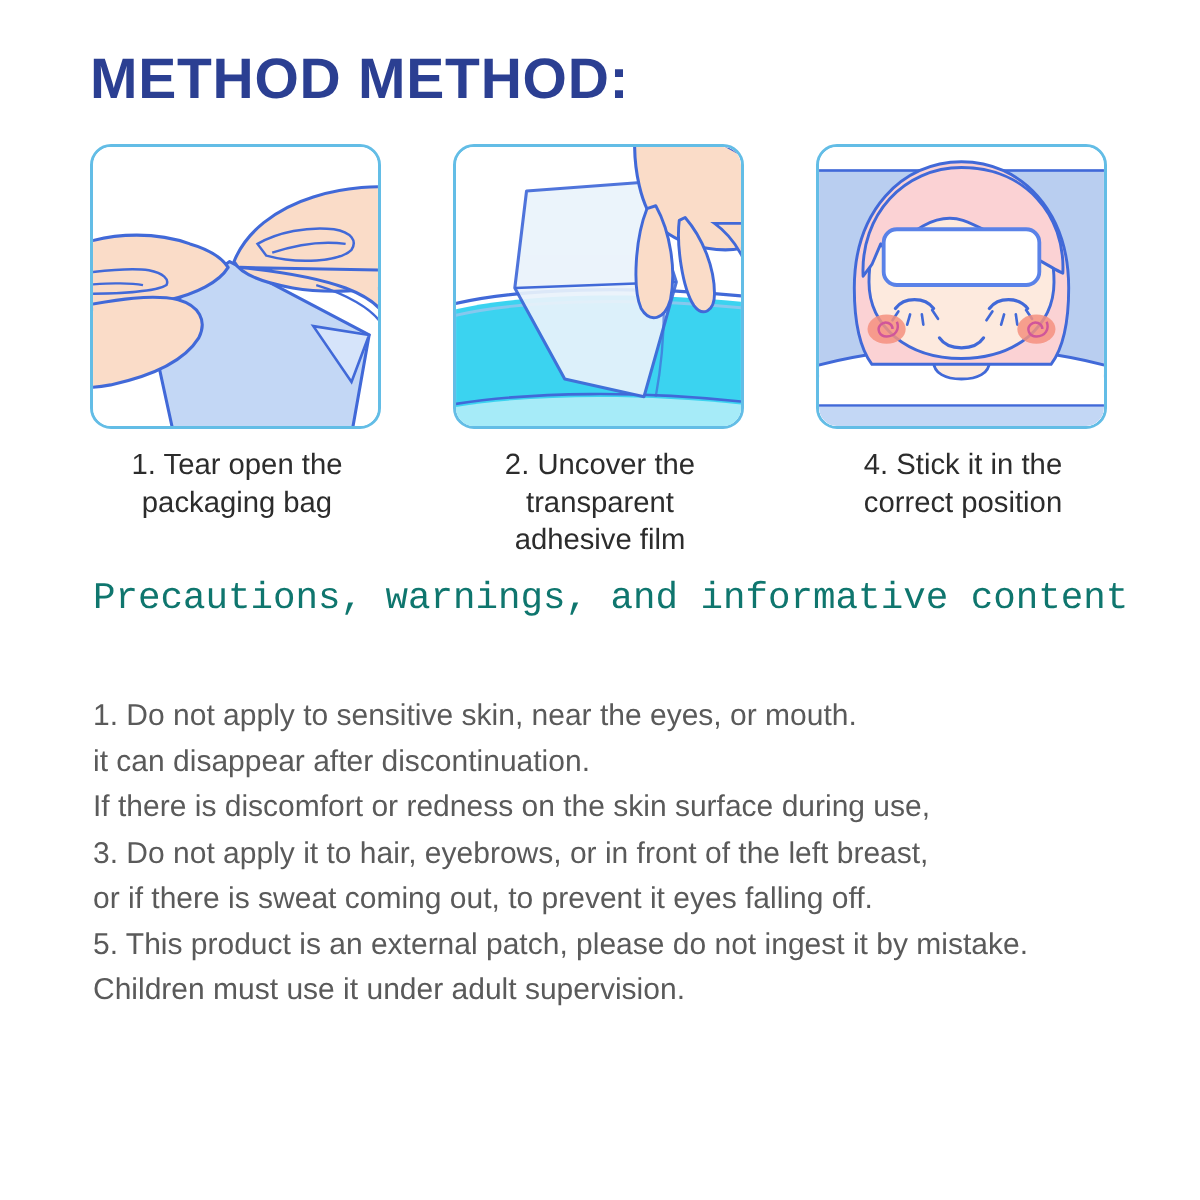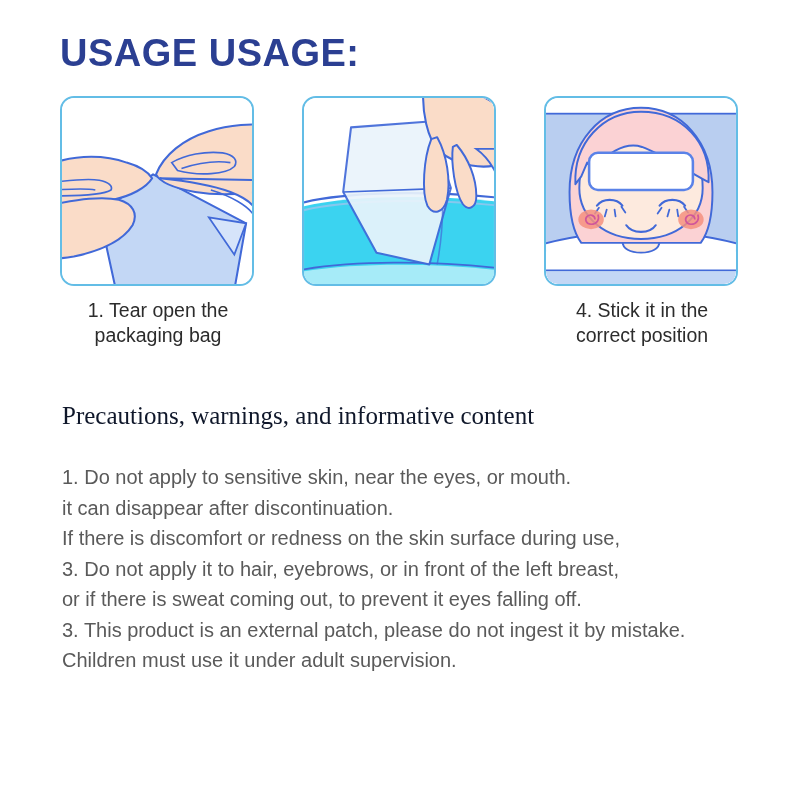--- a/index.html
+++ b/index.html
@@ -66,44 +66,44 @@
     font-family: "Liberation Sans", sans-serif;
   }
   .step-1 .caption { padding: 0 4px; }
   .step-2 .caption { padding: 0 10px; }
   .step-3 .caption { padding: 0 2px; }
 
   
   .prec-heading {
     position: absolute;
     left: 62px;
-    top: 402px;
+    top: 384px;
     font-size: 25px;
-    color: #0f172a;
+    color: #0f766e;
     font-weight: normal;
-    font-family: Liberation Serif, serif;
+    font-family: Liberation Mono, monospace;
   }
   .prec-body {
     position: absolute;
     left: 62px;
     top: 462px;
     width: 700px;
     font-size: 20px;
     line-height: 30.5px;
     color: #5a5a5a;
     font-family: "Liberation Sans", sans-serif;
   }
   .prec-line { white-space: nowrap; }
 </style>
 </head>
 <body>
 
 <div id="page">
 
-  <div class="title">USAGE USAGE:</div>
+  <div class="title">METHOD METHOD:</div>
 
   <div class="steps">
 
     <div class="step step-1">
       <div class="panel">
         <svg viewBox="0 0 194 190" xmlns="http://www.w3.org/2000/svg">
           <defs>
             <clipPath id="clip1">
                 <rect x="0" y="0" width="194" height="190" rx="12"></rect>
               </clipPath>
@@ -159,20 +159,21 @@
             <path d="M122 -12 C150 -14 186 -6 204 14 L204 66 C186 74 156 70 138 54
                      C126 42 120 14 122 -12 Z" fill="#fadcc8" stroke="#4169d8" stroke-width="2.1" stroke-linejoin="round"></path>
             <path d="M136 40 C146 58 150 84 146 104 C142 118 132 120 126 110
                      C120 96 122 62 130 42 Z" fill="#fadcc8" stroke="#4169d8" stroke-width="2" stroke-linejoin="round"></path>
             <path d="M156 48 C168 62 176 82 176 100 C176 112 168 116 162 108
                      C154 96 150 66 152 50 Z" fill="#fadcc8" stroke="#4169d8" stroke-width="2" stroke-linejoin="round"></path>
             <path d="M176 52 C190 62 200 80 202 98 L204 98 L204 52 Z" fill="#fadcc8" stroke="#4169d8" stroke-width="1.9"></path>
           </g>
         </svg>
       </div>
+      <div class="caption">2. Uncover the transparent adhesive film</div>
     </div>
 
     <div class="step step-3">
       <div class="panel">
         <svg viewBox="0 0 194 190" xmlns="http://www.w3.org/2000/svg">
           <defs>
             <clipPath id="clip3">
                 <rect x="0" y="0" width="194" height="190" rx="12"></rect>
               </clipPath>
           </defs>
@@ -217,17 +218,17 @@
   </div>
 
   <div class="prec-heading">Precautions, warnings, and informative content</div>
 
   <div class="prec-body">
     <div class="prec-line">1. Do not apply to sensitive skin, near the eyes, or mouth.</div>
     <div class="prec-line">it can disappear after discontinuation.</div>
     <div class="prec-line">If there is discomfort or redness on the skin surface during use,</div>
     <div class="prec-line">3. Do not apply it to hair, eyebrows, or in front of the left breast,</div>
     <div class="prec-line">or if there is sweat coming out, to prevent it eyes falling off.</div>
-    <div class="prec-line">3. This product is an external patch, please do not ingest it by mistake.</div>
+    <div class="prec-line">5. This product is an external patch, please do not ingest it by mistake.</div>
     <div class="prec-line">Children must use it under adult supervision.</div>
   </div>
 
 </div>
 
 </body></html>

